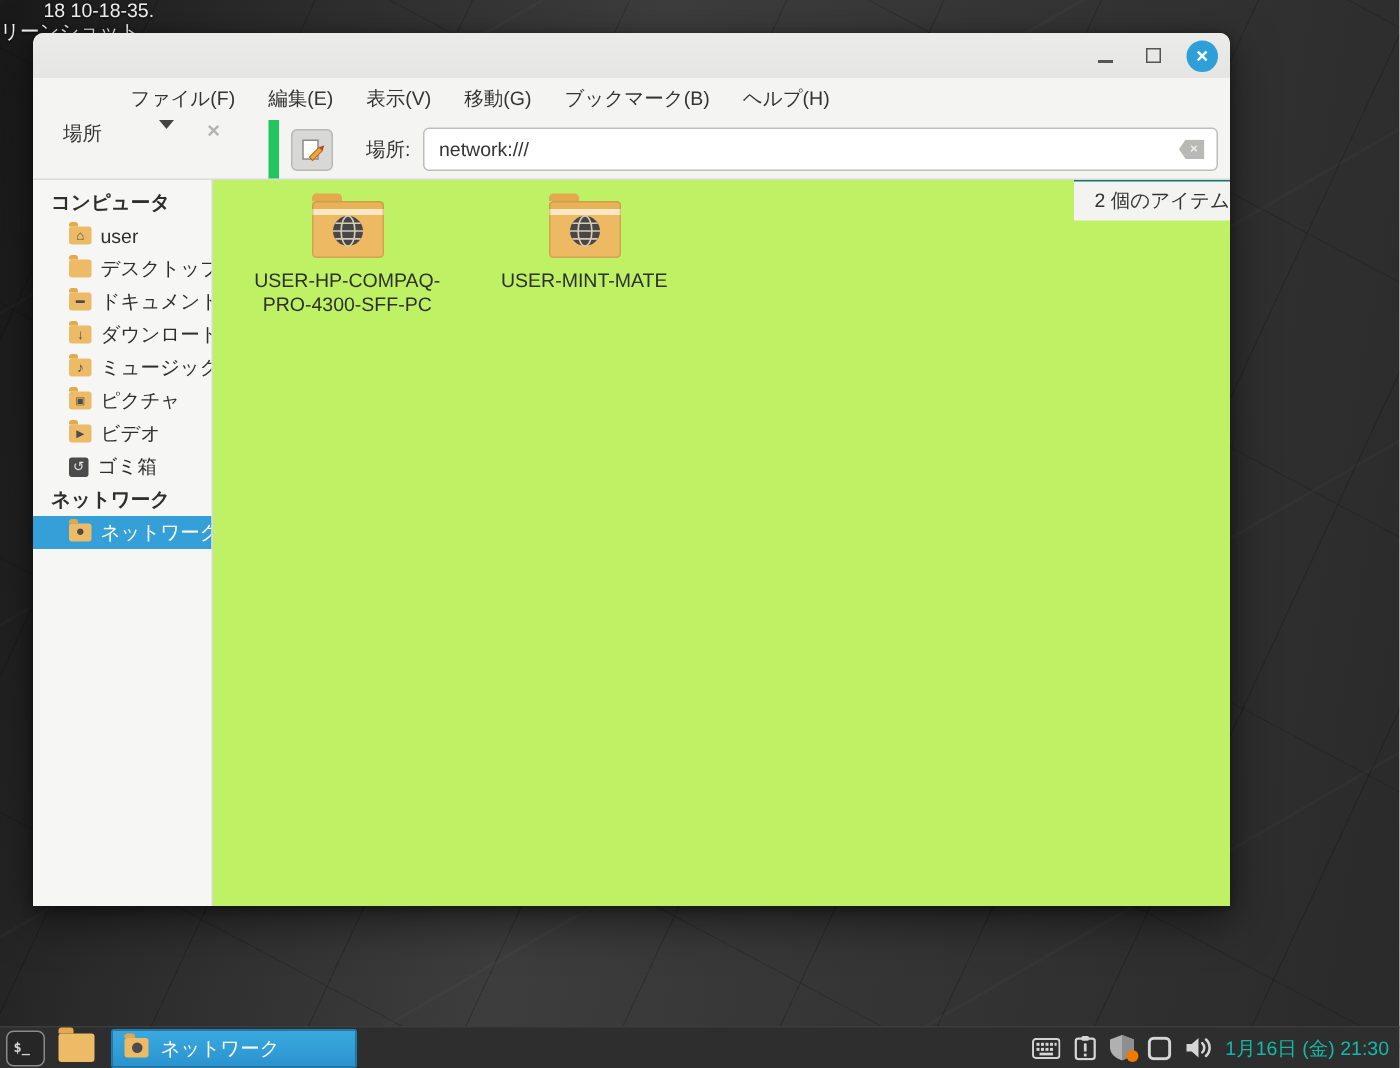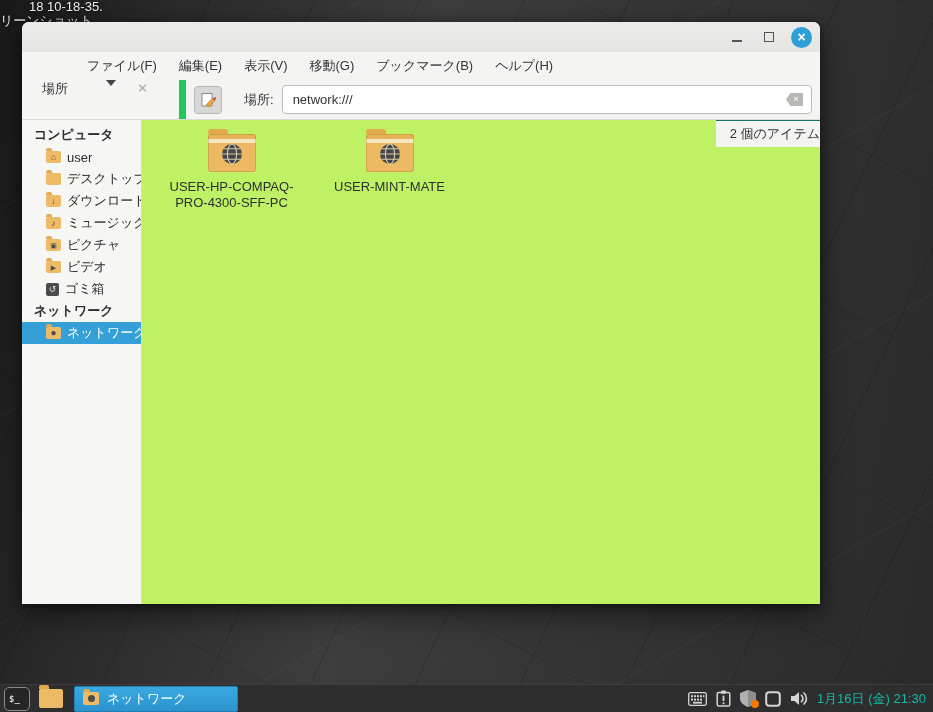--- a/index.html
+++ b/index.html
@@ -199,20 +199,26 @@
           <span class="side-label">user</span>
         </div>
         <div class="side-item">
           <span class="sfolder">
               <span class="em"></span>
             </span>
           <span class="side-label">デスクトップ</span>
         </div>
         <div class="side-item">
           <span class="sfolder">
+              <span class="em" style="font-size:6px">▬</span>
+            </span>
+          <span class="side-label">ドキュメント</span>
+        </div>
+        <div class="side-item">
+          <span class="sfolder">
               <span class="em">↓</span>
             </span>
           <span class="side-label">ダウンロード</span>
         </div>
         <div class="side-item">
           <span class="sfolder">
               <span class="em">♪</span>
             </span>
           <span class="side-label">ミュージック</span>
         </div>

